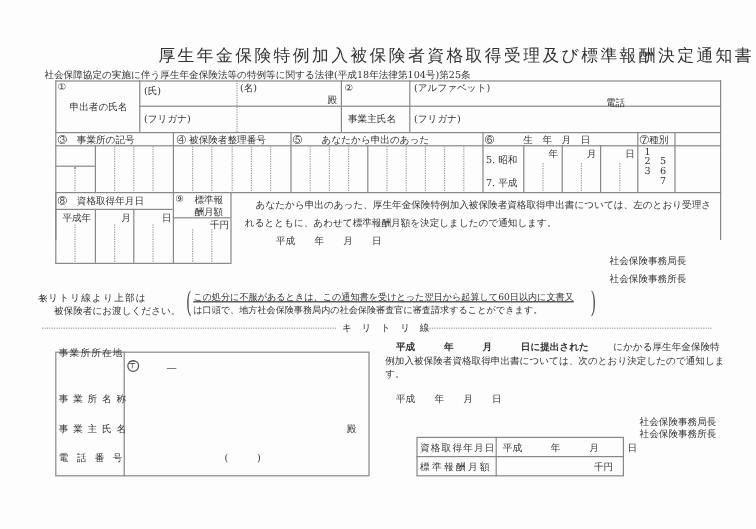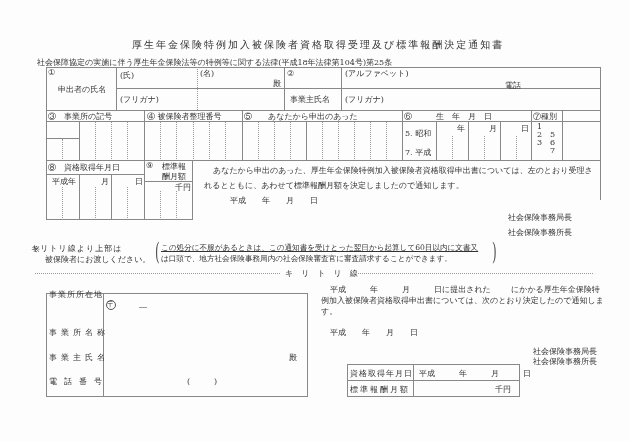--- a/index.html
+++ b/index.html
@@ -4,21 +4,21 @@
 <style>
   * { box-sizing: border-box; margin: 0; padding: 0; }
   html, body { width: 630px; height: 441px; background: #fdfdfd; overflow: hidden; }
   body { position: relative; font-family: "DejaVu Serif", "Liberation Serif", serif; color: #333; font-size: 8px; }
   .abs { position: absolute; white-space: nowrap; }
   .ln { position: absolute; background: #888; }
   .h { height: 1px; }
   .v { width: 1px; }
   .dv { position: absolute; width: 0; border-left: 1px dotted #999; }
   .box { position: absolute; border: 1px solid #888; }
-  .title { font-size: 10px; letter-spacing: 2px; }
+  .title { font-size: 14px; letter-spacing: 2px; }
 </style>
 </head>
 <body>
 
 <div class="abs title" style="left:132px; top:38px;">厚生年金保険特例加入被保険者資格取得受理及び標準報酬決定通知書</div>
 <div class="abs" style="left:37px; top:57px; font-size:8px;">社会保障協定の実施に伴う厚生年金保険法等の特例等に関する法律(平成18年法律第104号)第25条</div>
 
 <div>
 
   <div class="box" style="left:46px; top:67px; width:555px; height:133px; border:none;"></div>
@@ -157,21 +157,21 @@
   <div class="abs" style="left:106px; top:300px; width:10px; height:10px; border:1px solid #555; border-radius:50%; font-size:8px; line-height:8px; text-align:center;">〒</div>
   <div class="abs" style="left:139px; top:302px;">―</div>
   <div class="abs" style="left:49px; top:327px; letter-spacing:4px;">事業所名称</div>
   <div class="abs" style="left:49px; top:352px; letter-spacing:4px;">事業主氏名</div>
   <div class="abs" style="left:289px; top:352px;">殿</div>
   <div class="abs" style="left:49px; top:376px; letter-spacing:7px;">電話番号</div>
   <div class="abs" style="left:187px; top:376px; white-space:pre;">(　　　)</div>
 </div>
 
 <div>
-  <div class="abs" style="left:330px; top:284px; white-space:pre;">平成　　　年　　　月　　　日に提出された</div>
+  <div class="abs" style="left:330px; top:284px; white-space:pre;font-weight:bold;">平成　　　年　　　月　　　日に提出された</div>
   <div class="abs" style="left:511px; top:284px;">にかかる厚生年金保険特</div>
   <div class="abs" style="left:321px; top:295px;">例加入被保険者資格取得申出書については、次のとおり決定したので通知しま</div>
   <div class="abs" style="left:321px; top:306px;">す。</div>
   <div class="abs" style="left:330px; top:327px; white-space:pre;">平成　　年　　月　　日</div>
   <div class="abs" style="left:533px; top:346px;">社会保険事務局長</div>
   <div class="abs" style="left:533px; top:356px;">社会保険事務所長</div>
 </div>
 
 <div>
   <div class="box" style="left:347px; top:364px; width:173px; height:33px;"></div>

